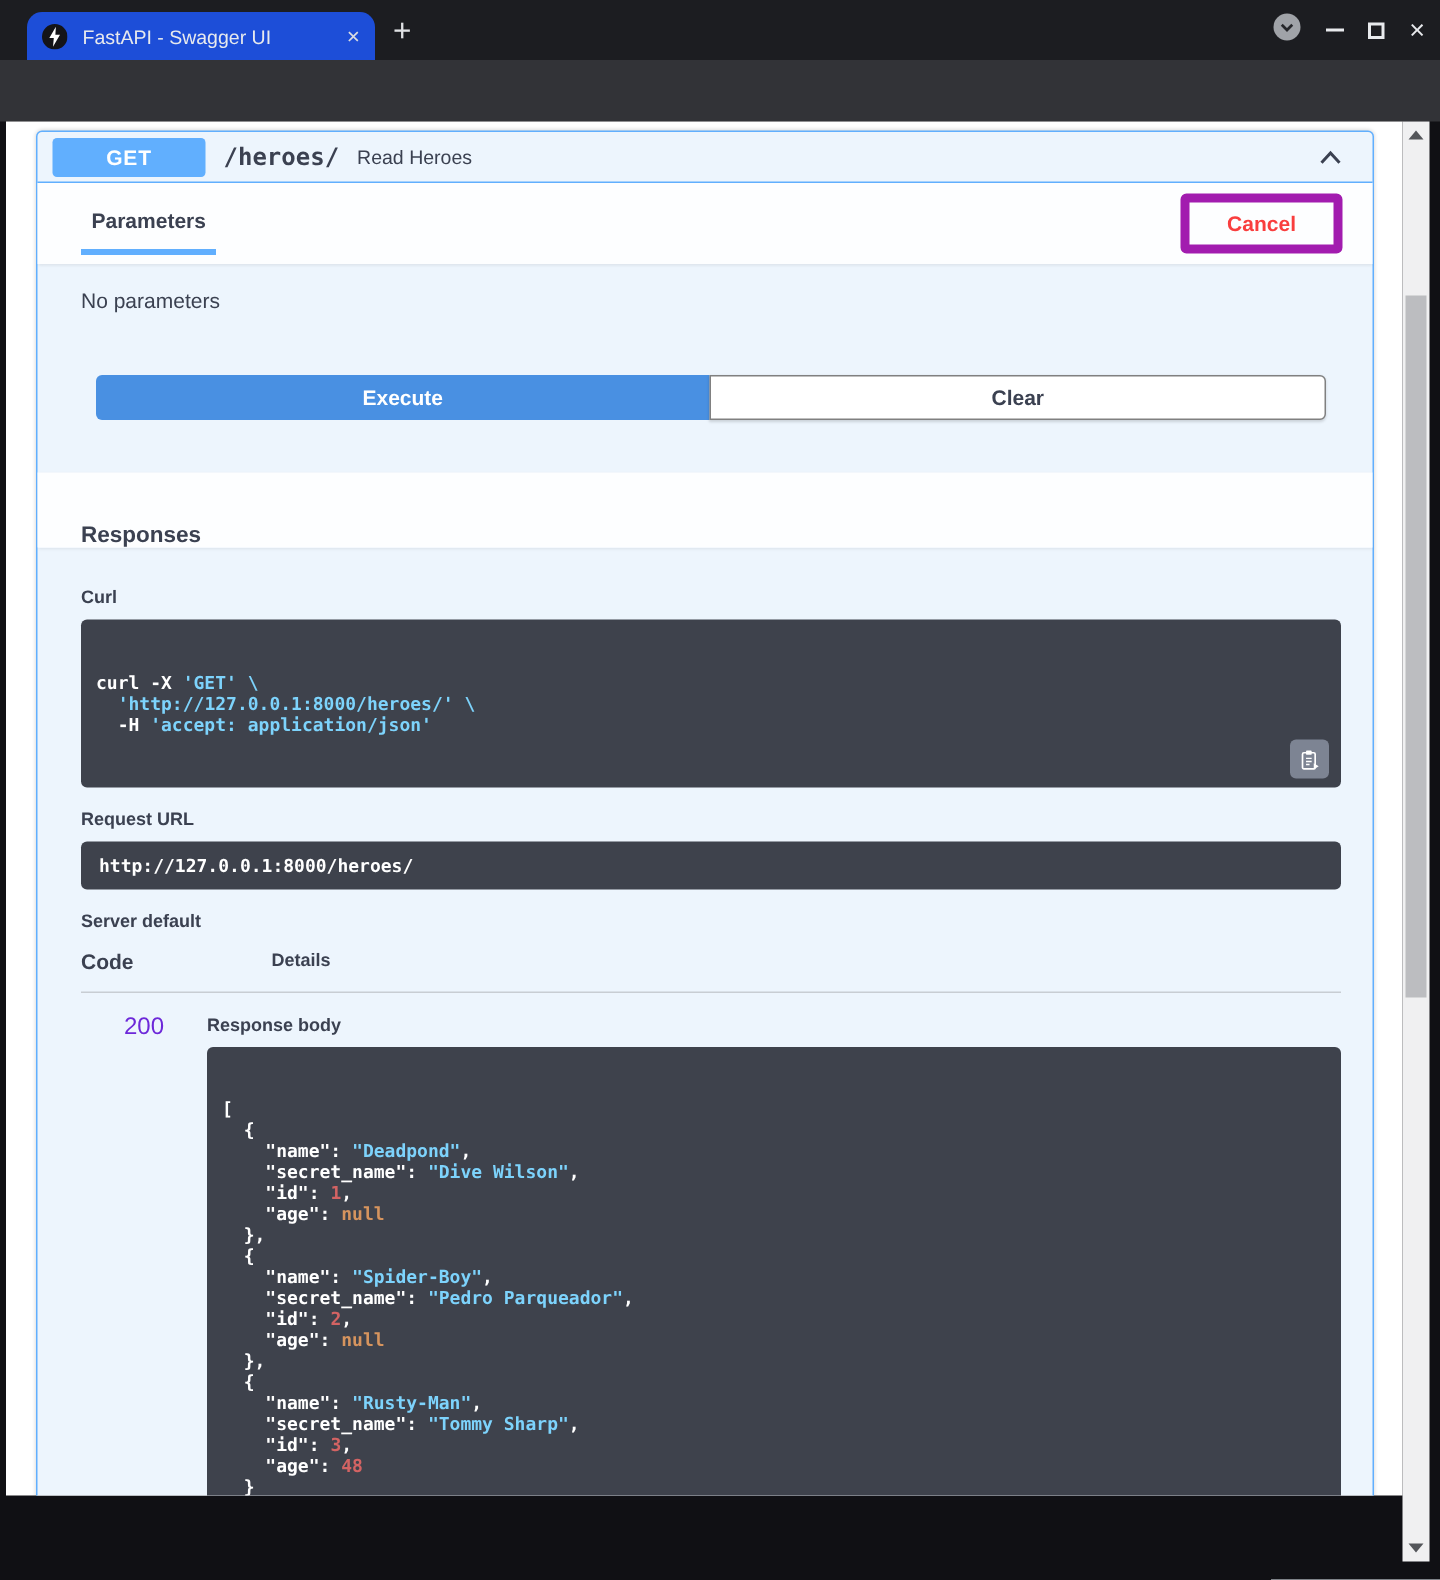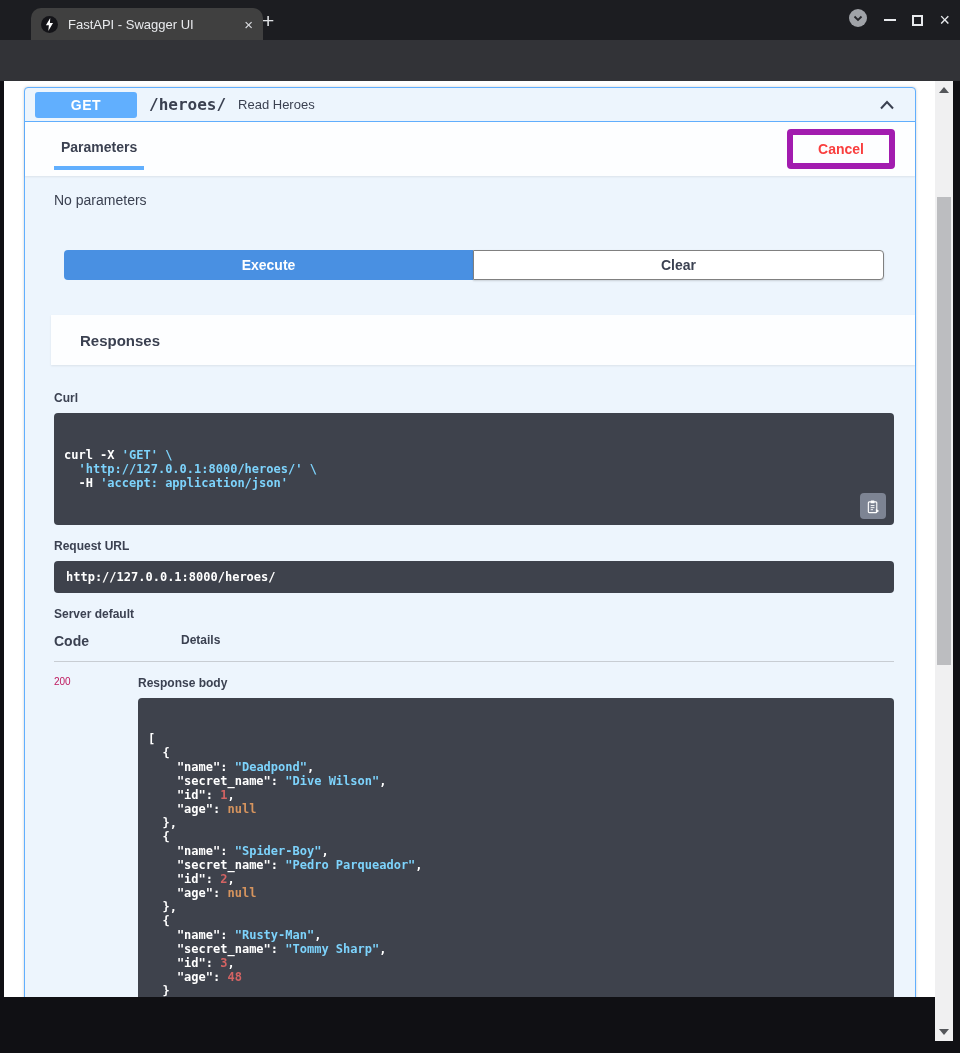--- a/index.html
+++ b/index.html
@@ -1,22 +1,22 @@
 <!DOCTYPE html>
 <html><head>
 <meta charset="utf-8">
 <style>
   * { margin:0; padding:0; box-sizing:border-box; }
   html,body { width:960px; height:1053px; }
   body { position:relative; background:#101014; font-family:"Liberation Sans",sans-serif; overflow:hidden; }
 
   
   .titlebar { position:absolute; left:0; top:0; width:960px; height:40px; background:#1c1d21; }
-  .tab { position:absolute; left:18px; top:8px; width:232px; height:32px; background:#404040;
-         border-radius:10px 10px 0 0; display:flex; align-items:center; padding:0 10px;margin-left:13px; }
+  .tab { position:absolute; left:18px; top:8px; width:232px; height:32px; background:#1d4ed8;
+         border-radius:10px 10px 0 0; display:flex; align-items:center; padding:0 10px; }
   .favicon { width:17px; height:17px; margin-right:10px; flex:none; }
   .tab-title { color:#e8eaed; font-size:13px; flex:1; white-space:nowrap; overflow:hidden; }
   .tab-close { color:#dadce0; font-size:15px; margin-left:8px; cursor:default; }
   .new-tab { position:absolute; left:262px; top:9px; color:#dfe1e4; font-size:21px; font-weight:400; }
   .win-controls { position:absolute; right:10px; top:9px; display:flex; gap:16px; align-items:center; height:22px; }
   .min-glyph { width:12px; height:2px; background:#e8eaed; display:inline-block; }
   .max-glyph { width:11px; height:11px; border:2px solid #e8eaed; display:inline-block; }
   .close-glyph { color:#e8eaed; font-size:18px; line-height:18px; }
 
   .toolbar { position:absolute; left:0; top:40px; width:960px; height:41px; background:#323337; }
@@ -59,22 +59,22 @@
   .params-tab { margin-top:17px; height:fit-content; padding:0 7px 11px; border-bottom:4px solid #61affe;
                 font-size:14px; font-weight:700; color:#3b4151; }
   .cancel-btn { align-self:center; border:6px solid #a21caf; color:#f93e3e; background:transparent;
                 border-radius:4px; font-weight:600; font-size:14px; padding:6px 25px; font-family:inherit; }
   .params-body { padding:16px 20px 30px 29px; font-size:14px; color:#3b4151; }
   .execute-row { display:flex; padding:12px 31px 20px 39px; }
   .btn-execute { flex:1; height:30px; background:#4990e2; color:#fff; font-weight:700; font-size:14px;
                  border:none; border-radius:4px 0 0 4px; font-family:inherit; }
   .btn-clear { flex:1; height:30px; background:#fff; color:#3b4151; font-weight:700; font-size:14px;
                border:1px solid #808080; border-radius:0 4px 4px 0; box-shadow:0 1px 2px rgba(0,0,0,.15); font-family:inherit; }
-  .responses-header { height:50px; margin-top:15px; display:flex; align-items:center; padding:0 20px 0 29px;
-                      font-size:15px; font-weight:700; color:#3b4151;margin-left:26px; }
+  .responses-header { height:50px; margin-top:15px; display:flex; align-items:flex-end; padding:0 20px 0 29px;
+                      font-size:15px; font-weight:700; color:#3b4151; }
   .responses-body { padding:14px 21px 20px 29px; }
   .block-label { font-size:12px; font-weight:700; color:#3b4151; margin:14px 0 8px; }
   .block-label:first-child { margin-top:12px; }
 
   .codeblock { background:#3e424c; border-radius:4px; color:#fff; font-family:"DejaVu Sans Mono",monospace;
                font-size:12px; font-weight:600; white-space:pre; position:relative; overflow:hidden; }
   .curl-block { padding:7px 10px; line-height:14px; }
   .url-block { padding:9px 12px; line-height:14px; }
   .body-block { padding:6px 10px; line-height:14px; }
   .tok-plain { color:#ffffff; }
@@ -90,21 +90,21 @@
   .download-btn { background:#7d8493; border:none; border-radius:4px; color:#fff; font-weight:700;
                   font-size:14px; padding:0 14px; height:28px; font-family:inherit; }
 
   .resp-table { margin-top:12px; }
   .resp-head { display:flex; padding-bottom:12px; border-bottom:1px solid #c8cdd3;gap:43px; }
   .col-code { width:84px; flex:none; }
   .col-details { flex:1; }
   .resp-head .col-code { font-size:14px; font-weight:700; color:#3b4151; }
   .resp-head .col-details { font-size:12px; font-weight:700; color:#3b4151; }
   .resp-row { display:flex; padding-top:14px; }
-  .status-code { font-size:10px; color:#be185d; }
+  .status-code { font-size:16px; color:#6d28d9;text-align:center; }
   .details-label { font-size:12px; font-weight:700; color:#3b4151; margin-bottom:8px; }
 </style>
 </head>
 <body>
 
 <div class="titlebar">
   <div class="tab">
     <span class="favicon">
       <svg viewBox="0 0 16 16" width="17" height="17">
           <circle cx="8" cy="8" r="8" fill="#141418"></circle>

